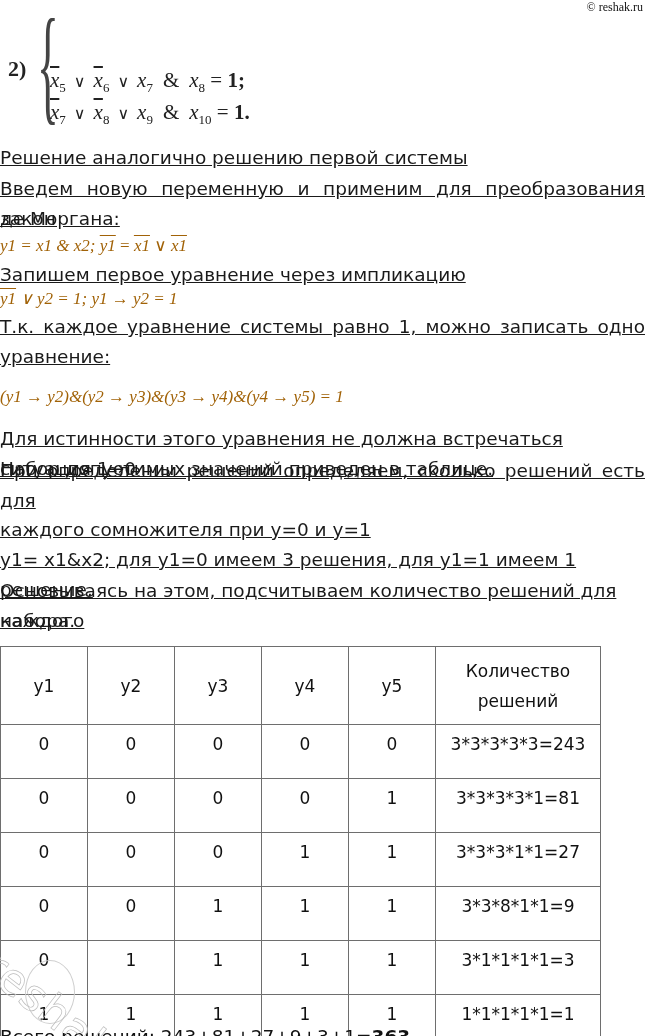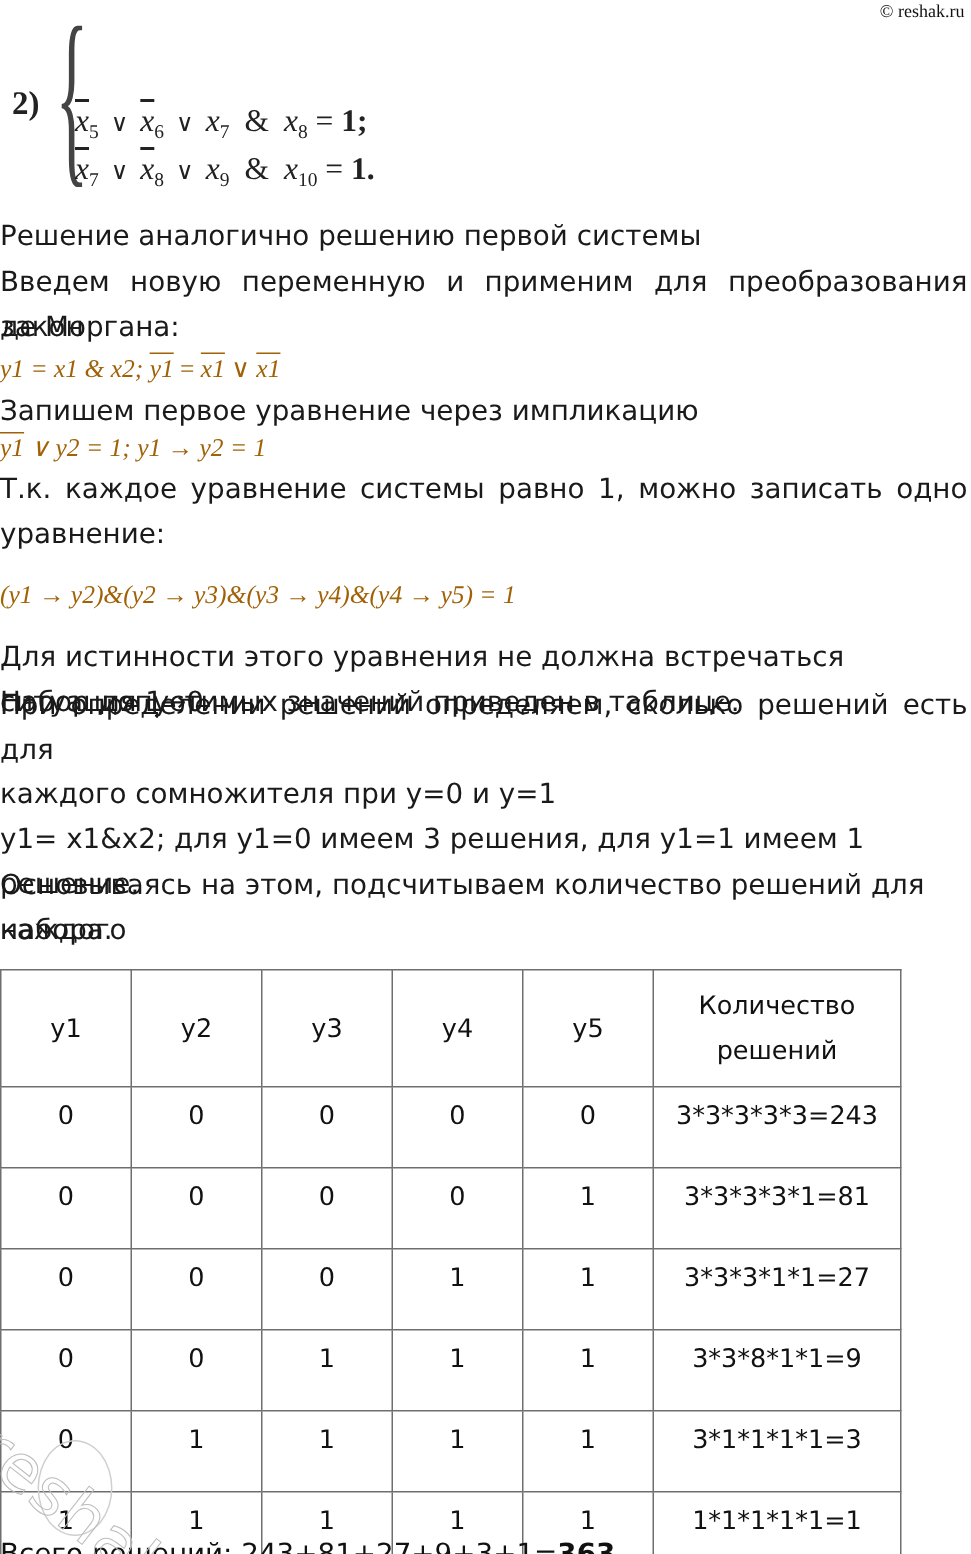--- a/index.html
+++ b/index.html
@@ -27,21 +27,21 @@
   }
   .eq .v { font-style: italic; }
   .eq .bar { text-decoration: overline; }
   .eq sub { font-size: 13px; font-style: normal; }
   .eq .op { margin: 0 8px; font-size: 16px; }
   .eq .amp { margin: 0 10px; }
   .eq .one { font-weight: bold; }
 
   .para {
     position: absolute; left: 0; width: 645px; font-size: 18.5px;
-    line-height: 30px; color: #1a1a1a;
+    line-height: 30px; color: #1a1a1a; text-decoration: underline;
   }
   .justify { text-align: justify; text-align-last: justify; }
   .math {
     position: absolute; left: 0; font-family: Liberation Serif, serif; font-size: 17px;
     color: #a16207; white-space: nowrap;
   }
   .math i { font-style: italic; }
   .ol { text-decoration: overline; }
 
   table.results {

